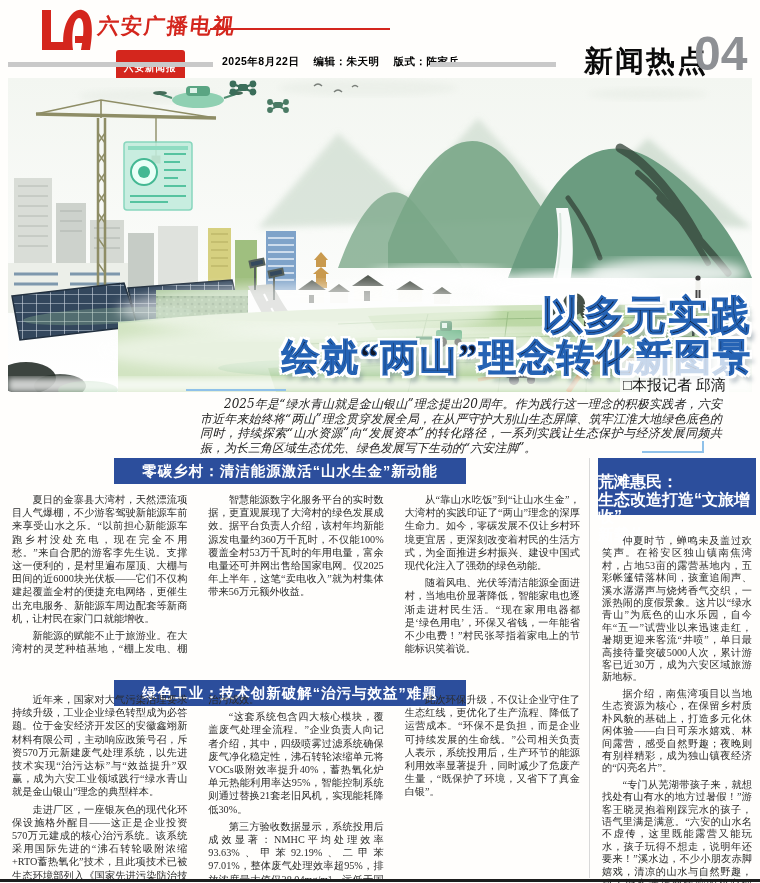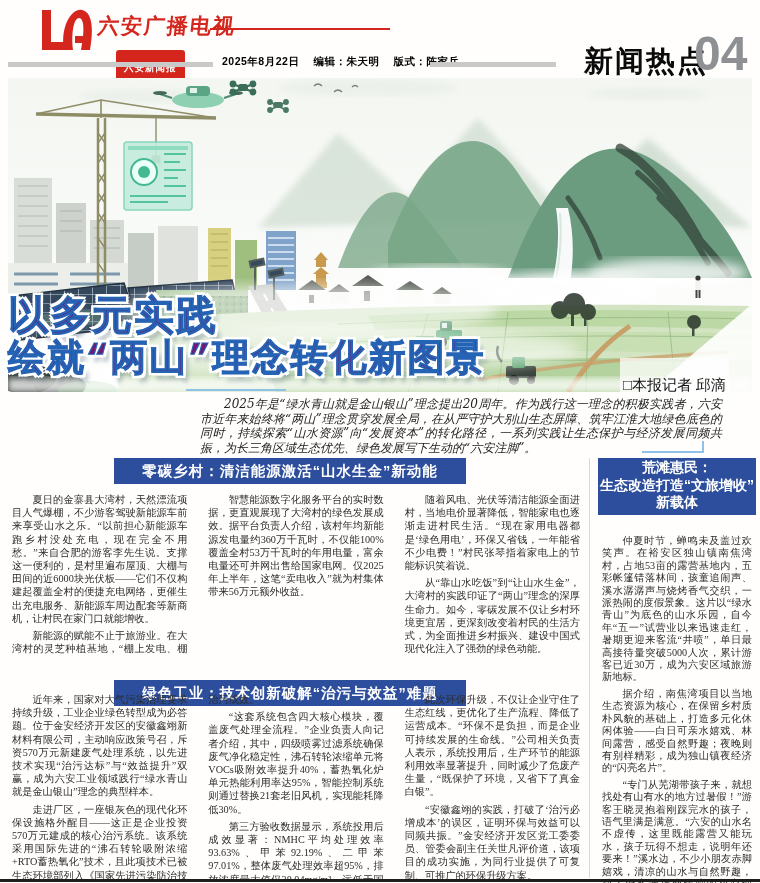--- a/index.html
+++ b/index.html
@@ -20,22 +20,22 @@
   .date-text span{margin-right:14px}
   .sec-name{left:584px;top:42px;font-size:29px;font-weight:900;color:#0a0a0a;
             font-family:"Liberation Sans",sans-serif;letter-spacing:2px}
   .page-num{left:694px;top:26px;font-size:48px;font-weight:bold;color:#8e9094;
             font-family:"Liberation Sans",sans-serif}
 
   
   .hero{left:8px;top:78px;width:744px;height:314px}
 
   
-  .headline{left:8px;width:744px;text-align:left;font-family:Liberation Mono, monospace;
-            font-weight:bold;color:#701a75;-webkit-text-stroke:1.1px #2563b5;letter-spacing:2px;
+  .headline{left:8px;width:744px;text-align:right;font-family:Liberation Serif, serif;
+            font-weight:bold;color:#0f172a;-webkit-text-stroke:1.1px #2563b5;letter-spacing:2px;
             text-shadow:-3px -3px 0 #fff,3px -3px 0 #fff,-3px 3px 0 #fff,3px 3px 0 #fff,
                         0 -3px 0 #fff,0 3px 0 #fff,-3px 0 0 #fff,3px 0 0 #fff,
                         5px 7px 4px rgba(90,110,130,.45)}
   .hl1{top:288px;font-size:40px}
   .hl2{top:333px;font-size:37px}
   .byline{left:620px;top:358px;font-size:15px;color:#111;background:rgba(255,255,255,.75);padding:18px 3px}
 
   
   .intro{left:200px;top:397px;width:522px;font-size:12px;line-height:14.6px;text-align:justify;
          font-family:"DejaVu Serif",serif;font-style:italic;color:#222;text-indent:2em}
@@ -45,22 +45,22 @@
   
   .bar{left:114px;width:352px;height:26px;background:#2c4e9c;color:#fff;text-align:center;
        font-family:"Liberation Sans",sans-serif;font-weight:bold;font-size:14.5px;line-height:26px;letter-spacing:1px}
   .cols{left:8px;width:576px;display:flex;gap:13px;overflow:hidden}
   .col{flex:1;font-size:10.2px;line-height:13.2px;text-align:justify}
   .para{margin:4px}
   .ind{text-indent:2em}
   .vrule{left:589px;top:458px;width:1px;height:420px;background:#d9d9d9}
 
   
-  .rbox{left:598px;top:458px;width:158px;height:57px;background:#2c4e9c;color:#fff;text-align:center;
-        font-family:"Liberation Sans",sans-serif;font-weight:bold;font-size:14px;line-height:17.5px;padding-top:1px}
+  .rbox{left:598px;top:458px;width:158px;height:57px;background:#2c4e9c;color:#fff;text-align:left;
+        font-family:"Liberation Sans",sans-serif;font-weight:bold;font-size:16px;line-height:17.5px;padding-top:15px}
   .rbody{left:598px;top:531px;width:158px;height:352px;overflow:hidden;
          font-size:10.2px;line-height:12.4px;text-align:justify}
 
   .bottom-rule{left:0;top:879px;width:760px;height:3px;background:#1d1d1d}
 </style>
 </head>
 <body>
 
 <div id="page">
 
@@ -335,39 +335,38 @@
   <div class="abs bar" style="top:458px">零碳乡村：清洁能源激活“山水生金”新动能</div>
   <div class="abs cols" style="top:489px;height:166px">
     <div class="col">
         <p class="para ind">夏日的金寨县大湾村，天然漂流项目人气爆棚，不少游客驾驶新能源车前来享受山水之乐。“以前担心新能源车跑乡村没处充电，现在完全不用愁。”来自合肥的游客李先生说。支撑这一便利的，是村里遍布屋顶、大棚与田间的近6000块光伏板——它们不仅构建起覆盖全村的便捷充电网络，更催生出充电服务、新能源车周边配套等新商机，让村民在家门口就能增收。</p>
         <p class="para ind">新能源的赋能不止于旅游业。在大湾村的灵芝种植基地，“棚上发电、棚内种植”的零碳农光互补模式格外亮眼。棚顶的光伏</p>
       </div>
     <div class="col">
         <p class="para ind">智慧能源数字化服务平台的实时数据，更直观展现了大湾村的绿色发展成效。据平台负责人介绍，该村年均新能源发电量约360万千瓦时，不仅能100%覆盖全村53万千瓦时的年用电量，富余电量还可并网出售给国家电网。仅2025年上半年，这笔“卖电收入”就为村集体带来56万元额外收益。</p>
       </div>
     <div class="col">
+        <p class="para ind">从“靠山水吃饭”到“让山水生金”，大湾村的实践印证了“两山”理念的深厚生命力。如今，零碳发展不仅让乡村环境更宜居，更深刻改变着村民的生活方式，为全面推进乡村振兴、建设中国式现代化注入了强劲的绿色动能。</p>
         <p class="para ind">随着风电、光伏等清洁能源全面进村，当地电价显著降低，智能家电也逐渐走进村民生活。“现在家用电器都是‘绿色用电’，环保又省钱，一年能省不少电费！”村民张琴指着家电上的节能标识笑着说。</p>
-        <p class="para ind">从“靠山水吃饭”到“让山水生金”，大湾村的实践印证了“两山”理念的深厚生命力。如今，零碳发展不仅让乡村环境更宜居，更深刻改变着村民的生活方式，为全面推进乡村振兴、建设中国式现代化注入了强劲的绿色动能。</p>
       </div>
   </div>
 
   <div class="abs bar" style="top:680px">绿色工业：技术创新破解“治污与效益”难题</div>
   <div class="abs cols" style="top:689px;height:190px">
     <div class="col">
         <p class="para ind">近年来，国家对大气污染治理要求持续升级，工业企业绿色转型成为必答题。位于金安经济开发区的安徽鑫翊新材料有限公司，主动响应政策号召，斥资570万元新建废气处理系统，以先进技术实现“治污达标”与“效益提升”双赢，成为六安工业领域践行“绿水青山就是金山银山”理念的典型样本。</p>
         <p class="para ind">走进厂区，一座银灰色的现代化环保设施格外醒目——这正是企业投资570万元建成的核心治污系统。该系统采用国际先进的“沸石转轮吸附浓缩+RTO蓄热氧化”技术，且此项技术已被生态环境部列入《国家先进污染防治技术目录》，从技术源头保障</p>
       </div>
     <div class="col">
         <p class="para">治污成效。</p>
         <p class="para ind">“这套系统包含四大核心模块，覆盖废气处理全流程。”企业负责人向记者介绍，其中，四级喷雾过滤系统确保废气净化稳定性，沸石转轮浓缩单元将VOCs吸附效率提升40%，蓄热氧化炉单元热能利用率达95%，智能控制系统则通过替换21套老旧风机，实现能耗降低30%。</p>
         <p class="para ind">第三方验收数据显示，系统投用后成效显著：NMHC平均处理效率93.63%、甲苯92.19%、二甲苯97.01%，整体废气处理效率超95%，排放浓度最大值仅38.04mg/m³，远低于国家标准限值，多项环保指标达到行业领先水平。</p>
       </div>
     <div class="col">
         <p class="para ind">此次环保升级，不仅让企业守住了生态红线，更优化了生产流程、降低了运营成本。“环保不是负担，而是企业可持续发展的生命线。”公司相关负责人表示，系统投用后，生产环节的能源利用效率显著提升，同时减少了危废产生量，“既保护了环境，又省下了真金白银”。</p>
-        <p class="para ind">“安徽鑫翊的实践，打破了‘治污必增成本’的误区，证明环保与效益可以同频共振。”金安经济开发区党工委委员、管委会副主任关世凡评价道，该项目的成功实施，为同行业提供了可复制、可推广的环保升级方案。</p>
       </div>
   </div>
 
   <div class="abs vrule"></div>
   <div class="abs rbox">
     <div>荒滩惠民：</div>
     <div>生态改造打造“文旅增收”</div>
     <div>新载体</div>
   </div>
   <div class="abs rbody">

